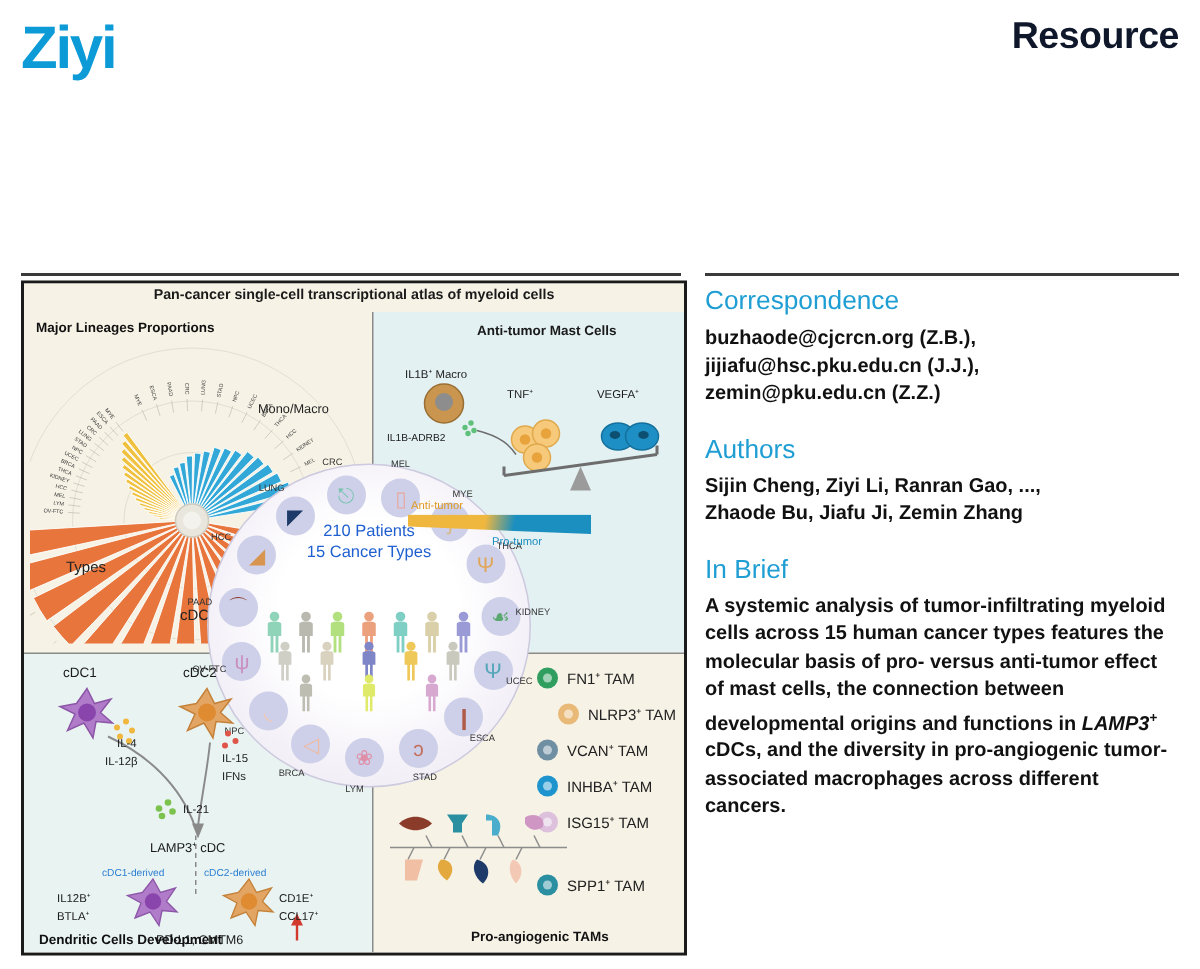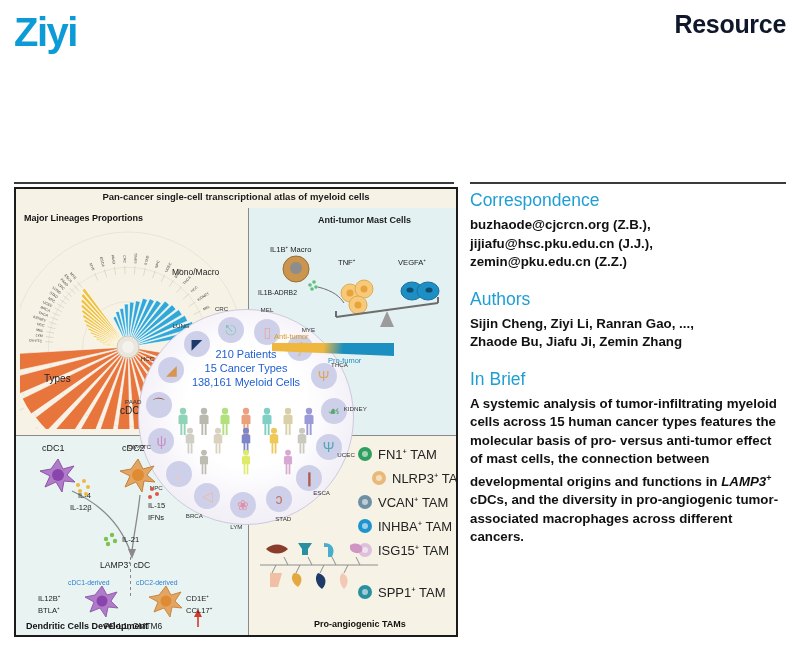--- a/index.html
+++ b/index.html
@@ -110,21 +110,21 @@
   .dc-div{position:absolute;left:110px;top:118px;width:1px;height:40px;
     background:repeating-linear-gradient(to bottom,#888 0 3px,transparent 3px 6px);}
   .blue-sub{position:absolute;font-size:6.8px;color:#2e7fd1;white-space:nowrap;}
 
   
   .tam-wrap{position:absolute;left:236px;top:250px;width:204px;height:194px;}
   .tam-row{position:absolute;display:flex;align-items:center;gap:6px;}
   .tam-dot{width:14px;height:14px;border-radius:50%;position:relative;}
   .tam-dot::after{content:"";position:absolute;left:4px;top:4px;width:6px;height:6px;
     border-radius:50%;background:rgba(255,255,255,.55);}
-  .tam-lab{font-size:13px;color:#222;white-space:nowrap;}
+  .tam-lab{font-size:10px;color:#222;white-space:nowrap;}
   .organ-strip{position:absolute;left:6px;top:96px;width:120px;height:58px;}
 
   
   .rcol{position:absolute;left:470px;top:190px;width:316px;}
   .r-head{color:#1f9ed4;font-size:17.5px;margin:0 0 5px 0;font-weight:normal;}
   .r-body{font-size:13.3px;line-height:18.5px;color:#111;font-weight:bold;margin:0;}
   .sec{margin-bottom:17px;}
   .sup{font-size:9px;vertical-align:super;}
   em{font-style:italic;}
 </style>
@@ -305,21 +305,20 @@
         <div class="fan-cap" style="left:152px;top:48px;">Mono/Macro</div>
         <div class="fan-cap" style="left:24px;top:154px;font-size:10px;">Types</div>
         <div class="fan-cap" style="left:100px;top:186px;font-size:10px;">cDC</div>
       </div>
 
       <div class="circ">
         <div class="circ-ring"></div>
         <div class="stat-block">
           <div>210 Patients</div>
           <div>15 Cancer Types</div>
-          <div>138,161 Myeloid Cells</div>
         </div>
         <div class="people">
           <svg width="168" height="78" viewBox="0 0 168 78" id="people-svg">
               <g transform="translate(21,2) scale(1)">
                 <circle cx="0" cy="4" r="3.2" fill="#8fd3b8"></circle>
                 <path d="M-4.5,9 C-4.5,8 -2.5,7.4 0,7.4 C2.5,7.4 4.5,8 4.5,9 L4.5,17 L2.6,17 L2.6,28 L0.7,28 L0.7,17 L-0.7,17 L-0.7,28 L-2.6,28 L-2.6,17 L-4.5,17 Z" fill="#8fd3b8"></path>
               </g>
               <g transform="translate(42,2) scale(1)">
                 <circle cx="0" cy="4" r="3.2" fill="#b9b9b0"></circle>
                 <path d="M-4.5,9 C-4.5,8 -2.5,7.4 0,7.4 C2.5,7.4 4.5,8 4.5,9 L4.5,17 L2.6,17 L2.6,28 L0.7,28 L0.7,17 L-0.7,17 L-0.7,28 L-2.6,28 L-2.6,17 L-4.5,17 Z" fill="#b9b9b0"></path>

